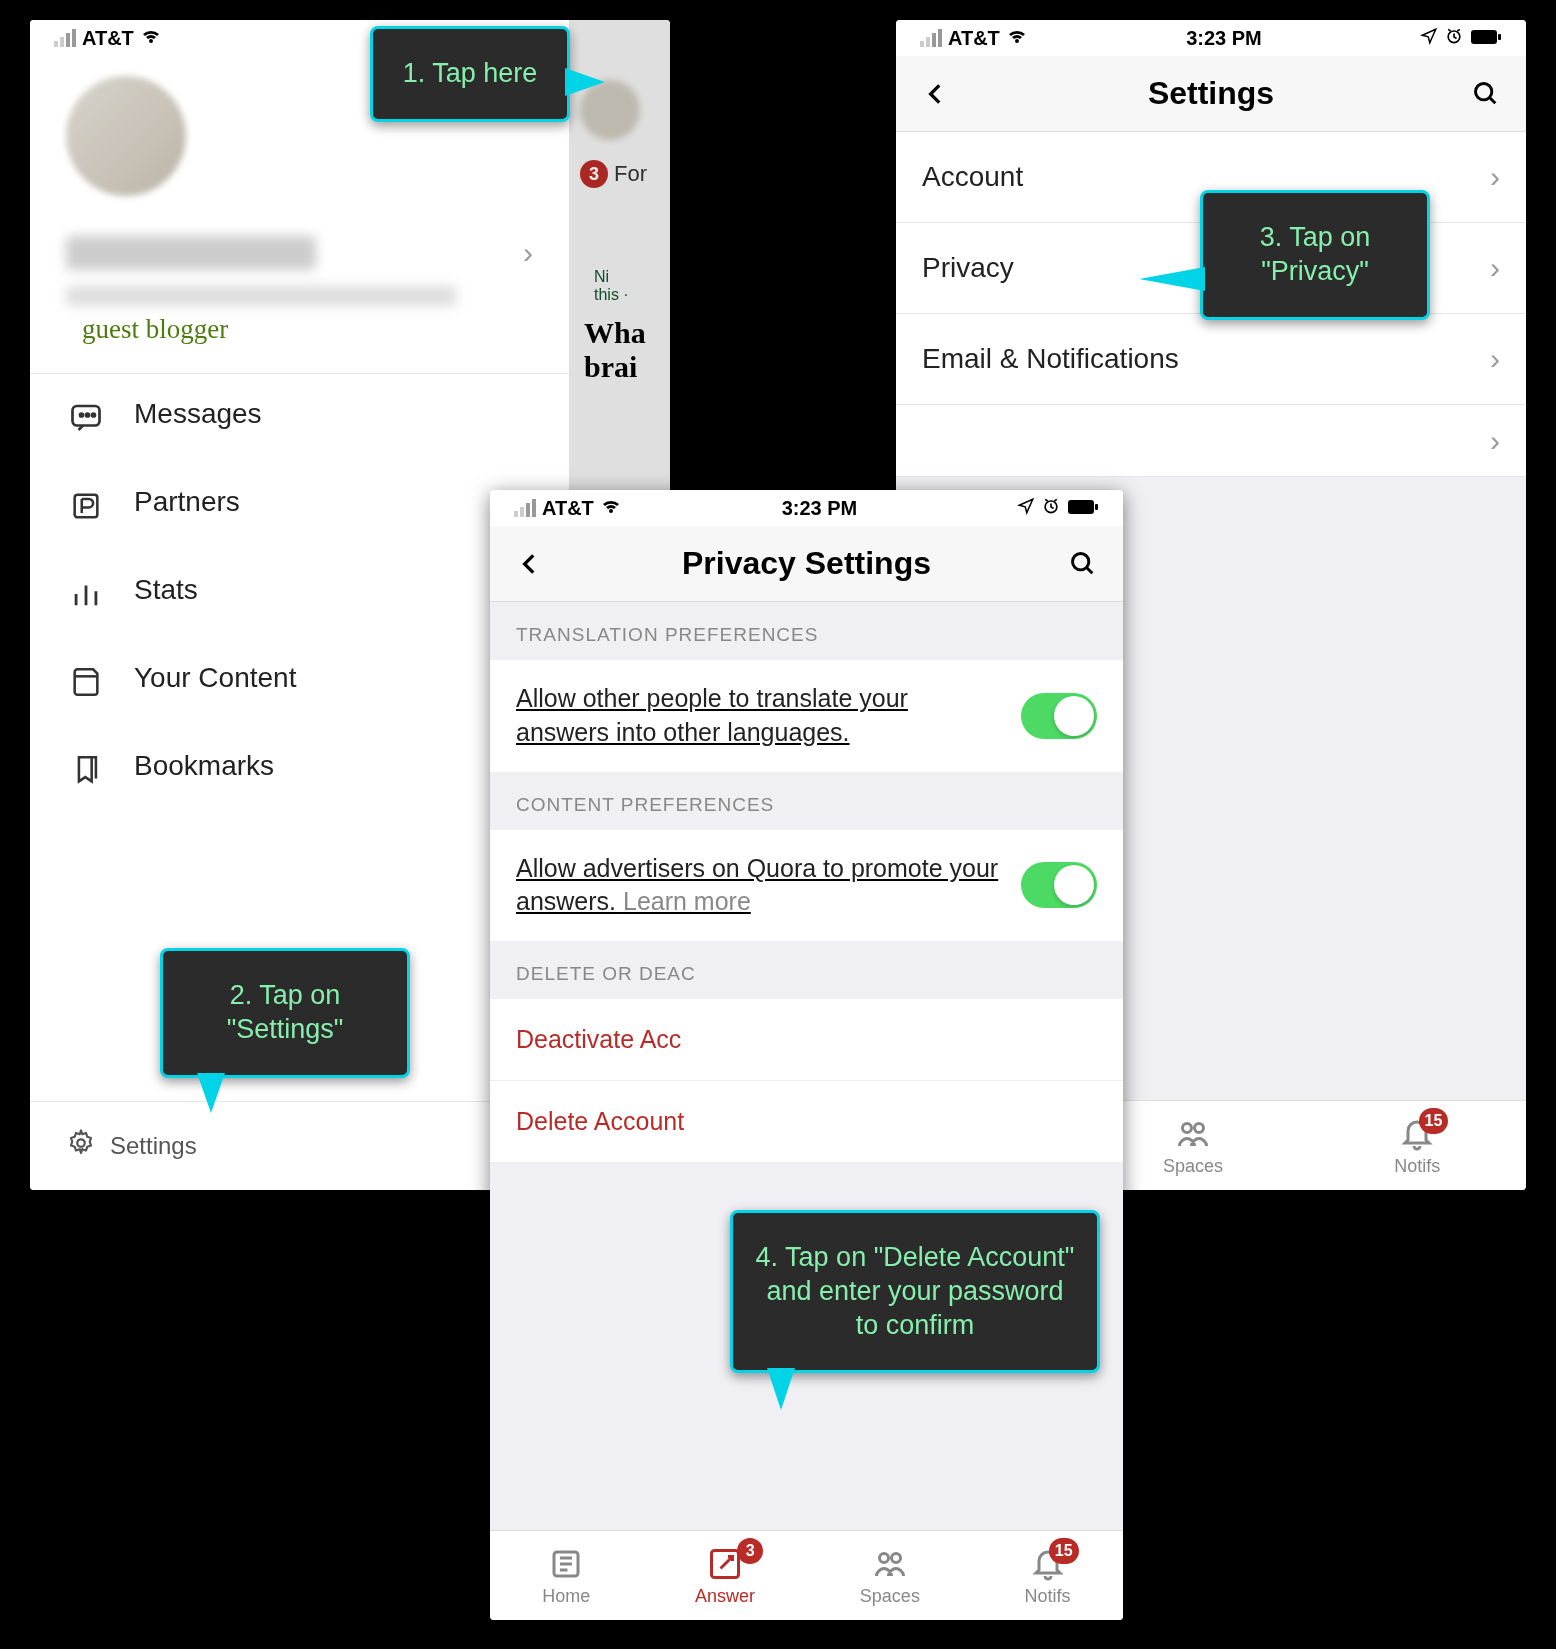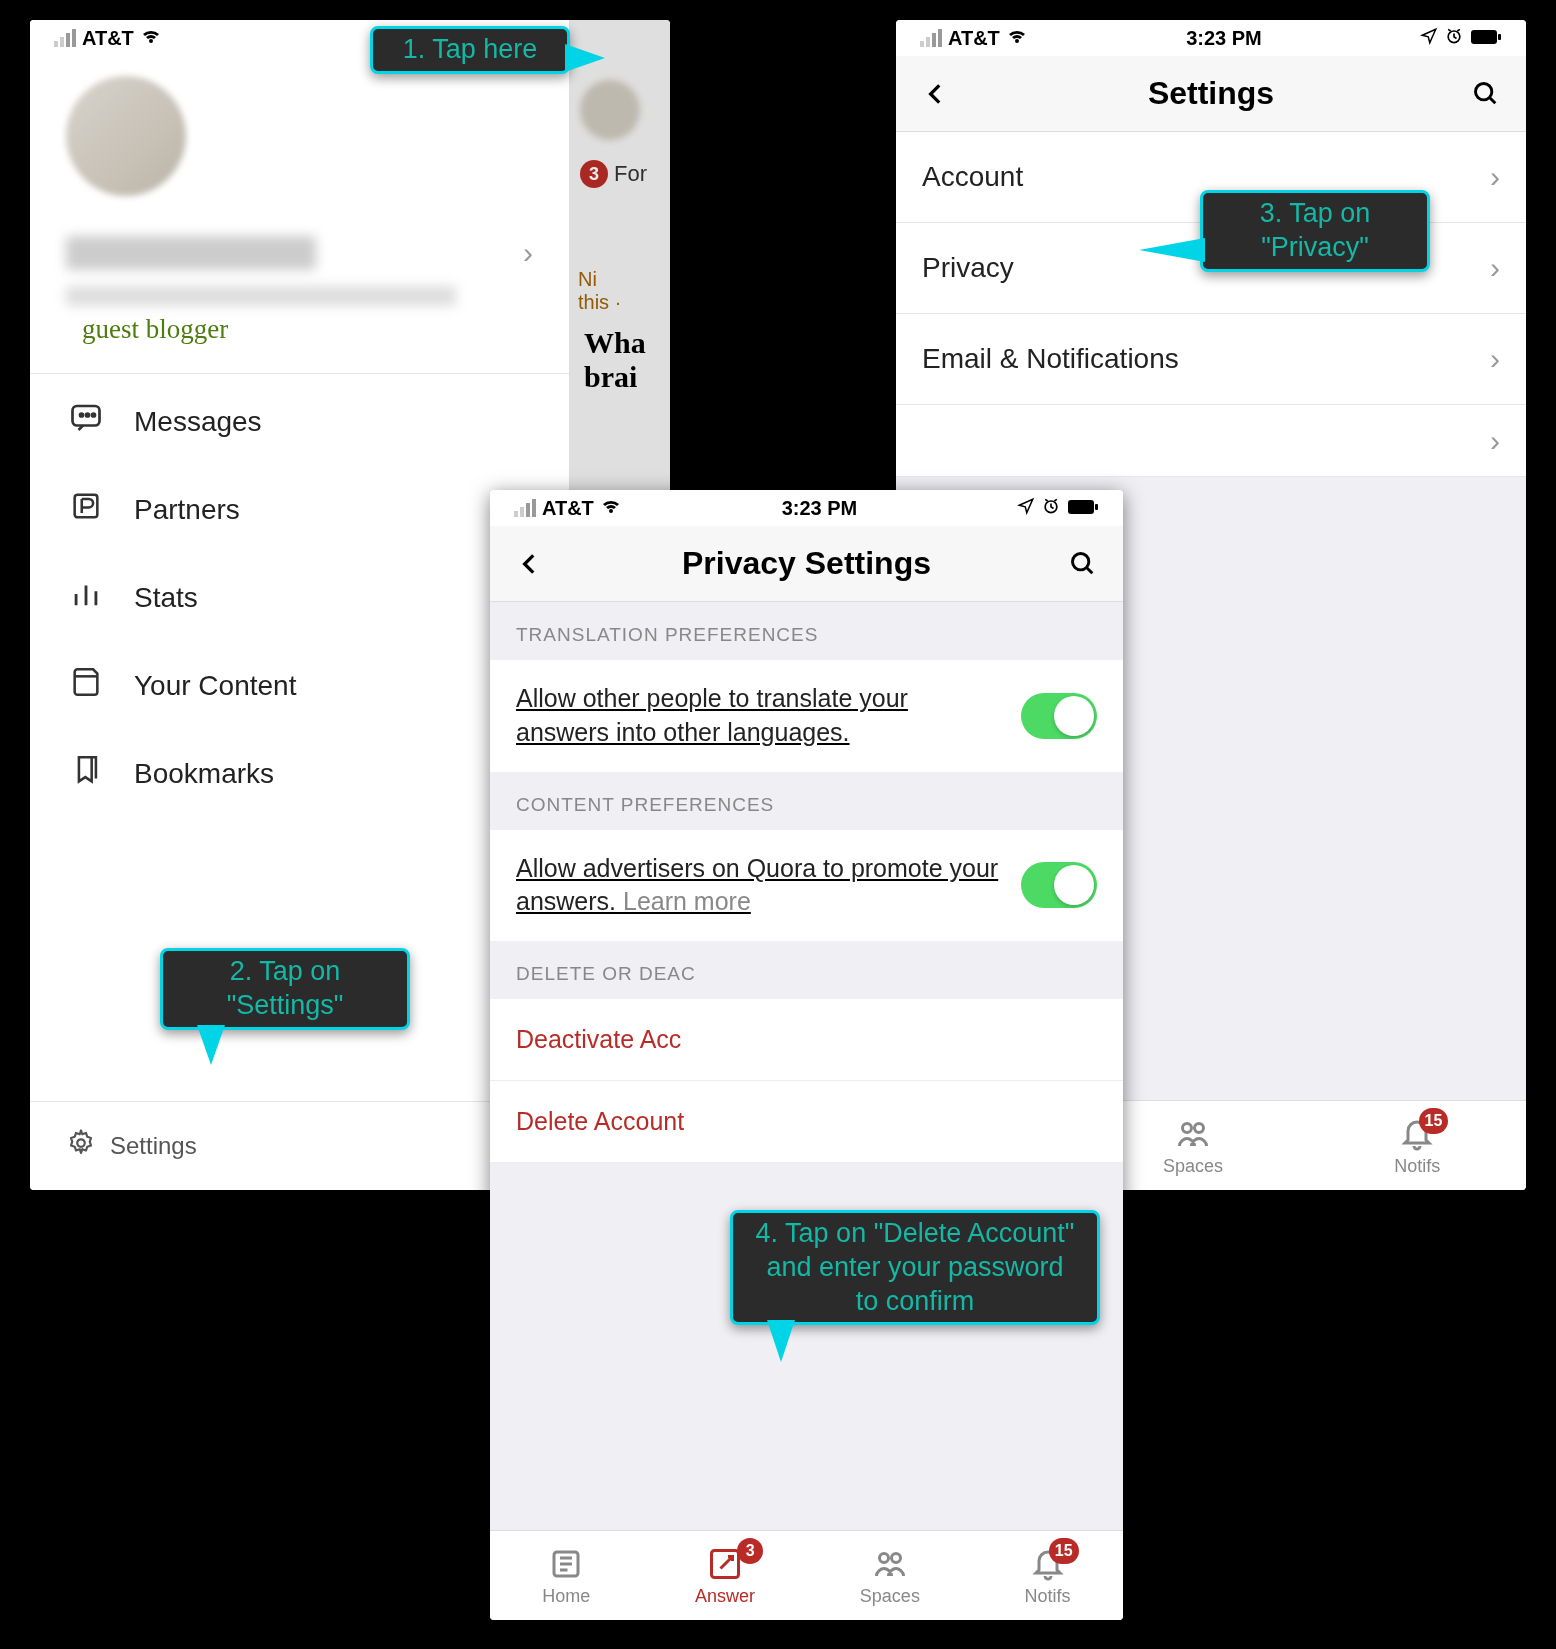--- a/index.html
+++ b/index.html
@@ -57,32 +57,32 @@
     padding: 40px 36px 12px 36px;
   }
   #screen1 .name-blur {
     width: 250px; height: 34px; background: #ccc; filter: blur(6px); border-radius: 4px;
   }
   #screen1 .subtitle-blur { width:390px; height:20px; background:#ddd; filter:blur(6px); margin:4px 0 2px 36px; border-radius:3px;}
   #screen1 .role { font-family: Georgia, serif; font-size:27px; color:#4d7c0f; padding: 6px 36px 28px 52px; }
   .chev { color:#999; font-size:30px; }
   #screen1 .divider { height:1px; background:#e6e6e6; }
   #screen1 .menu-item {
-    display:flex; align-items:flex-end; gap:28px; padding: 24px 36px; font-size:28px; color:#222;
+    display:flex; align-items:flex-start; gap:28px; padding: 24px 36px; font-size:28px; color:#222;
   }
   #screen1 .menu-icon { width:40px; height:40px; display:flex; align-items:center; justify-content:center; color:#333;}
   #screen1 .bottom {
     position:absolute; bottom:0; left:0; right:0; border-top:1px solid #e6e6e6;
     display:flex; align-items:center; gap:14px; padding:26px 36px; color:#555; font-size:24px;
     width:540px;
   }
   .peek-avatar{ width:60px;height:60px;border-radius:50%;background:#cfc9bd;filter:blur(3px);margin-left:10px;}
   .peek-badge { display:flex;align-items:center;gap:6px;margin:20px 0 0 10px;font-size:22px;color:#333;}
   .peek-badge .b{width:28px;height:28px;border-radius:50%;background:#b92b27;color:#fff;display:flex;align-items:center;justify-content:center;font-size:18px;font-weight:600;}
-  .peek-text{margin:80px 0 0 8px;font-size:20px;color:#a16207;}
+  .peek-text{margin:80px 0 0 24px;font-size:16px;color:#14532d;}
   .peek-q{font-family:Georgia,serif;font-weight:700;font-size:30px;margin:12px 0 0 14px;}
 
   
   #screen2 { left: 896px; top: 20px; width: 630px; height: 1170px; background:#efeff4;}
   .nav-bar { height:76px; background:#f7f7f7; border-bottom:1px solid #ddd;
     display:flex; align-items:center; justify-content:space-between; padding: 0 20px; }
   .nav-title { font-size:32px; font-weight:800; color:#000;}
   .back-btn, .search-btn { width:40px;height:40px;display:flex;align-items:center;justify-content:center;color:#000;}
   .settings-row {
     background:#fff; border-bottom:1px solid #e6e6e6; padding: 28px 26px;
@@ -103,22 +103,22 @@
   .section-header { padding:22px 26px 14px 26px; font-size:19px; color:#888; letter-spacing:1px; background:#efeff4;}
   .pref-row { background:#fff; padding:22px 26px; display:flex; justify-content:space-between; align-items:center; gap:16px;text-decoration:underline;}
   .pref-text{ font-size:25px; color:#222; line-height:1.35; flex:1;}
   .pref-text .link{color:#888;}
   .switch { width:76px;height:46px;border-radius:23px;background:#4cd964;position:relative;flex-shrink:0;}
   .switch::after{content:'';position:absolute;right:3px;top:3px;width:40px;height:40px;border-radius:50%;background:#fff;box-shadow:0 2px 4px rgba(0,0,0,0.2);}
   .danger-row{ background:#fff; padding:26px 26px; font-size:25px; color:#b92b27; border-bottom:1px solid #eee;}
 
   
   .callout {
-    position:absolute; background:#2b2b2b; color:#14b8a6; border:3px solid #00d4e6;
-    border-radius:8px; padding:4px 22px; font-size:27px; text-align:center;
+    position:absolute; background:#2b2b2b; color:#86efac; border:3px solid #00d4e6;
+    border-radius:8px; padding:28px 22px; font-size:27px; text-align:center;
     line-height:1.25; z-index:10; box-shadow:0 4px 12px rgba(0,0,0,0.4);
   }
   .callout .pointer {
     position:absolute; width:0;height:0;
   }
   #c1{ left:370px; top:26px; width:200px;}
   #c1 .pointer{ right:-38px; top:50%; border-left:40px solid #00d4e6; border-top:14px solid transparent; border-bottom:14px solid transparent; transform:translateY(-6px);}
   #c2{ left:160px; top:948px; width:250px;}
   #c2 .pointer{ left:34px; bottom:-38px; border-top:40px solid #00d4e6; border-left:14px solid transparent; border-right:14px solid transparent;}
   #c3{ left:1200px; top:190px; width:230px;}

